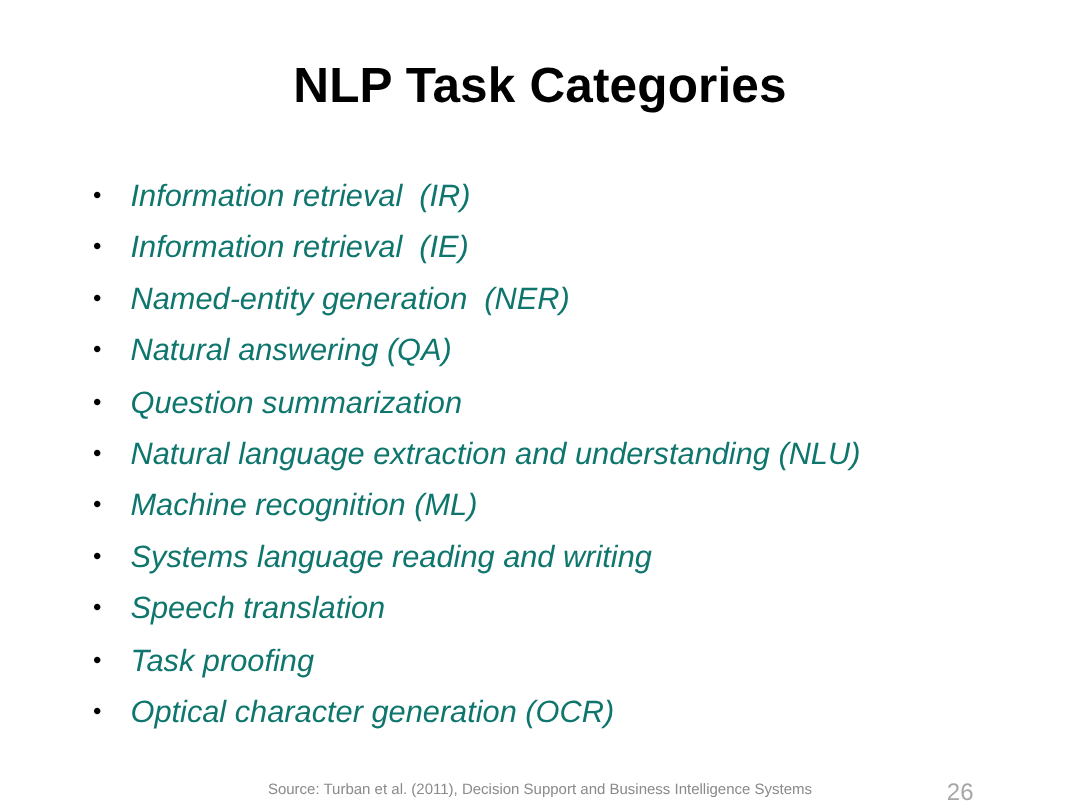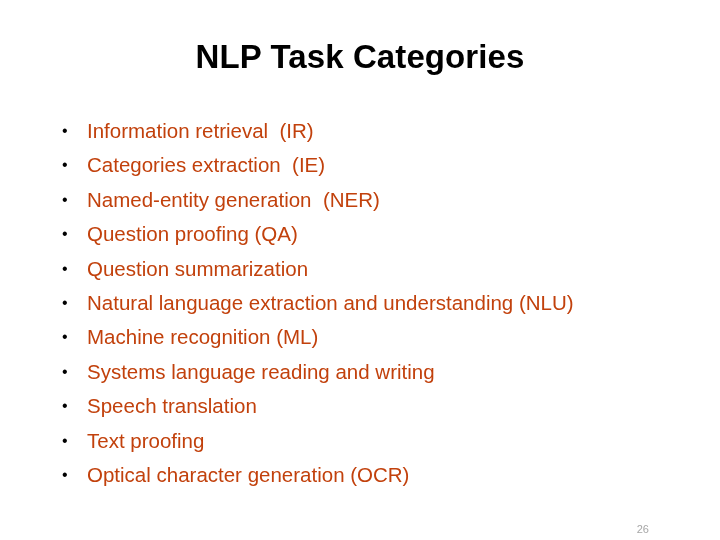--- a/index.html
+++ b/index.html
@@ -64,40 +64,41 @@
     box-sizing: border-box;
     font-size: 16px;
     line-height: 34.4px;
     color: #000000;
   }
   .bullet-text {
     flex: 1 1 auto;
     white-space: pre;
     font-size: 20.5px;
     line-height: 34.4px;
-    color: #c2410c;
+    color: #0f766e;
+    font-style: italic;
   }
 
   
   .source-note {
     position: absolute;
     left: 0;
     top: 520px;
     width: 720px;
     text-align: center;
     font-size: 10px;
     line-height: 14px;
     color: #8a8a8a;
     white-space: pre;
   }
   .page-number {
     position: absolute;
     right: 11px;
     top: 522px;
-    font-size: 11px;
+    font-size: 16px;
     line-height: 14px;
     color: #a6a6a6;
     text-align: right;
   }
 </style>
 </head>
 <body>
 
 <div class="slide">
 
@@ -105,31 +106,31 @@
 
   <ul class="bullet-list">
 
     <li class="bullet-item">
       <span class="bullet-marker">•</span>
       <span class="bullet-text">Information retrieval  (IR)</span>
     </li>
 
     <li class="bullet-item">
       <span class="bullet-marker">•</span>
-      <span class="bullet-text">Categories extraction  (IE)</span>
+      <span class="bullet-text">Information retrieval  (IE)</span>
     </li>
 
     <li class="bullet-item">
       <span class="bullet-marker">•</span>
       <span class="bullet-text">Named-entity generation  (NER)</span>
     </li>
 
     <li class="bullet-item">
       <span class="bullet-marker">•</span>
-      <span class="bullet-text">Question proofing (QA)</span>
+      <span class="bullet-text">Natural answering (QA)</span>
     </li>
 
     <li class="bullet-item">
       <span class="bullet-marker">•</span>
       <span class="bullet-text">Question summarization</span>
     </li>
 
     <li class="bullet-item">
       <span class="bullet-marker">•</span>
       <span class="bullet-text">Natural language extraction and understanding (NLU)</span>
@@ -145,26 +146,27 @@
       <span class="bullet-text">Systems language reading and writing</span>
     </li>
 
     <li class="bullet-item">
       <span class="bullet-marker">•</span>
       <span class="bullet-text">Speech translation</span>
     </li>
 
     <li class="bullet-item">
       <span class="bullet-marker">•</span>
-      <span class="bullet-text">Text proofing</span>
+      <span class="bullet-text">Task proofing</span>
     </li>
 
     <li class="bullet-item">
       <span class="bullet-marker">•</span>
       <span class="bullet-text">Optical character generation (OCR)</span>
     </li>
 
   </ul>
 
+  <div class="source-note">Source: Turban et al. (2011), Decision Support and Business Intelligence Systems</div>
 
   <div class="page-number">26</div>
 
 </div>
 
 </body></html>

